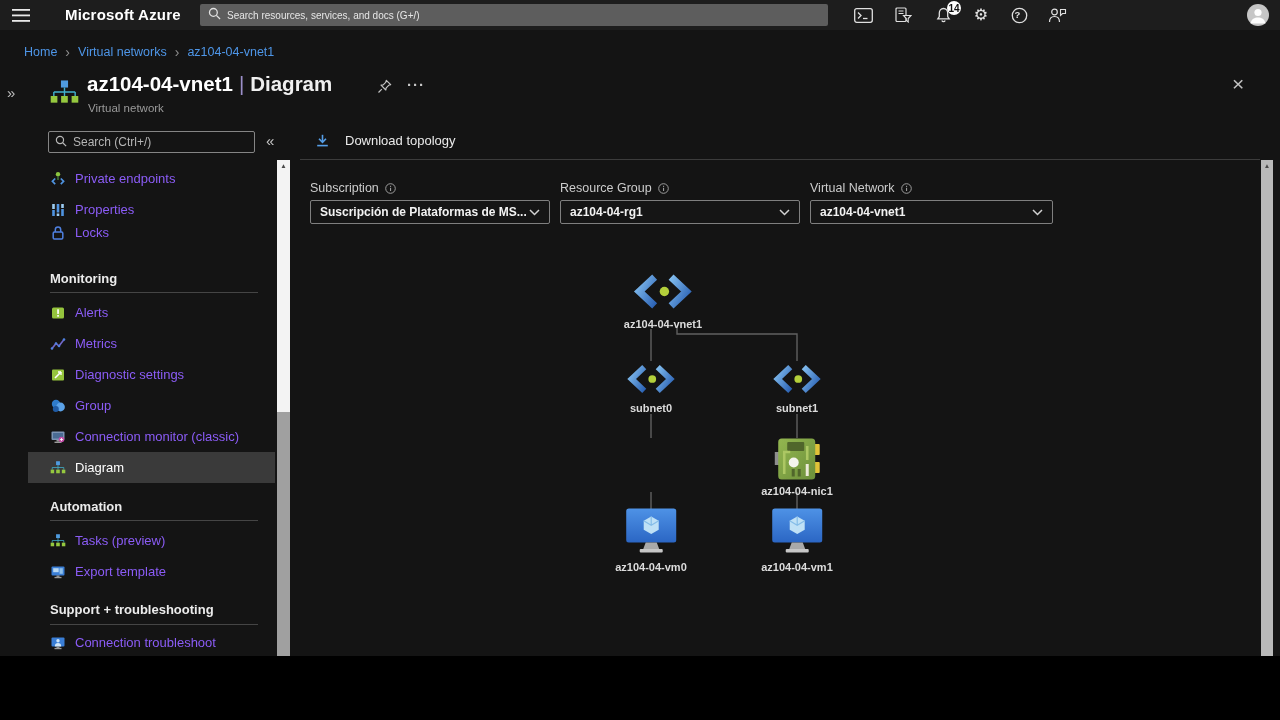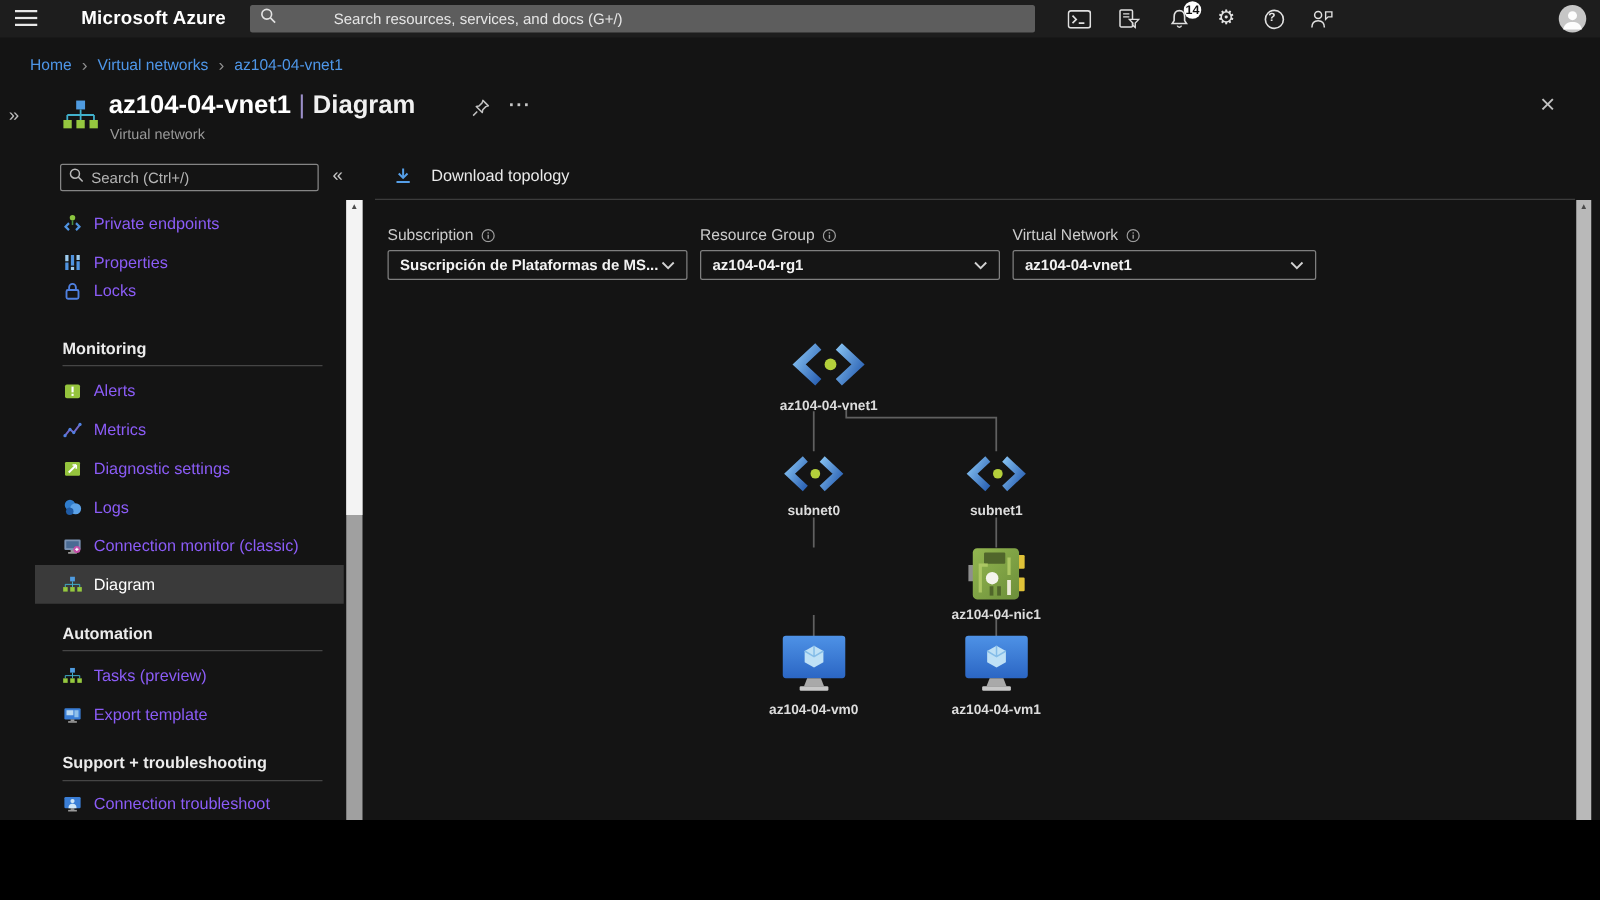--- a/index.html
+++ b/index.html
@@ -7,21 +7,21 @@
     font-family:"Liberation Sans","DejaVu Sans",sans-serif; }
   .abs { position:absolute; }
   .app { position:absolute; top:0; left:0; width:1280px; height:656px; background:#141414; }
 
   
   .topbar { position:absolute; top:0; left:0; width:1280px; height:30px; background:#1d1d1d; }
   .hamburger { left:12px; top:8px; cursor:pointer; }
   .brand { left:65px; top:6px; color:#fff; font-size:15px; font-weight:700; letter-spacing:.2px; }
   .gsearch { left:200px; top:4px; width:628px; height:22px; background:#5d5d5d; border-radius:2px;
     display:flex; align-items:center; padding:0 8px; gap:6px; }
-  .gsearch input { flex:1; background:transparent; border:none; outline:none; color:#f2f2f2; font-size:12px;margin-left:40px; }
+  .gsearch input { flex:1; background:transparent; border:none; outline:none; color:#f2f2f2; font-size:10px; }
   .gsearch input::placeholder { color:#e6e6e6; }
   .tb-ic { top:6px; width:20px; height:18px; display:flex; align-items:center; justify-content:center; cursor:pointer; }
   .badge { position:absolute; top:-5px; right:-8px; width:14px; height:14px; border-radius:50%;
     background:#fff; color:#111; font-size:10px; font-weight:700; display:flex; align-items:center; justify-content:center; }
   .gear-glyph { color:#e4e4e4; font-size:16px; line-height:1; }
   .help-q { position:absolute; left:0; top:0; width:17px; height:17px; display:flex; align-items:center;
     justify-content:center; color:#e4e4e4; font-size:9.5px; font-weight:700; }
   .acct { left:1088px; top:3px; width:155px; text-align:right; }
   .acct .mail { color:#f2f2f2; font-size:12px; }
   .acct .org  { color:#a8a8a8; font-size:8.5px; font-weight:700; letter-spacing:.6px; margin-top:1px; }
@@ -292,21 +292,21 @@
         <path d="M11 5 V8 M11 5 H8" stroke="#fff" stroke-width="1.3" fill="none"></path>
       </svg>
     <span>Diagnostic settings</span>
   </div>
   <div class="abs sb-row" style="top:390px">
     <svg class="mi" viewBox="0 0 16 16">
         <circle cx="6" cy="6" r="4.2" fill="#2f7ccc"></circle>
         <circle cx="10.5" cy="9" r="4.4" fill="#5ba2e8"></circle>
         <circle cx="5.8" cy="11" r="3" fill="#1f5ba5"></circle>
       </svg>
-    <span>Logs</span>
+    <span>Group</span>
   </div>
   <div class="abs sb-row" style="top:421px">
     <svg class="mi" viewBox="0 0 16 16">
         <rect x="1.5" y="2.5" width="13" height="8.5" rx="1" fill="#7c94b5"></rect>
         <rect x="3" y="4" width="10" height="5.5" fill="#4a6b94"></rect>
         <rect x="6.5" y="11" width="3" height="1.6" fill="#9a9a9a"></rect>
         <rect x="4.5" y="12.6" width="7" height="1.4" fill="#9a9a9a"></rect>
         <circle cx="11.5" cy="10.5" r="2.8" fill="#c44fa8"></circle>
         <path d="M10.2 10.5 H12.8 M11.5 9.2 V11.8" stroke="#fff" stroke-width="1"></path>
       </svg>

